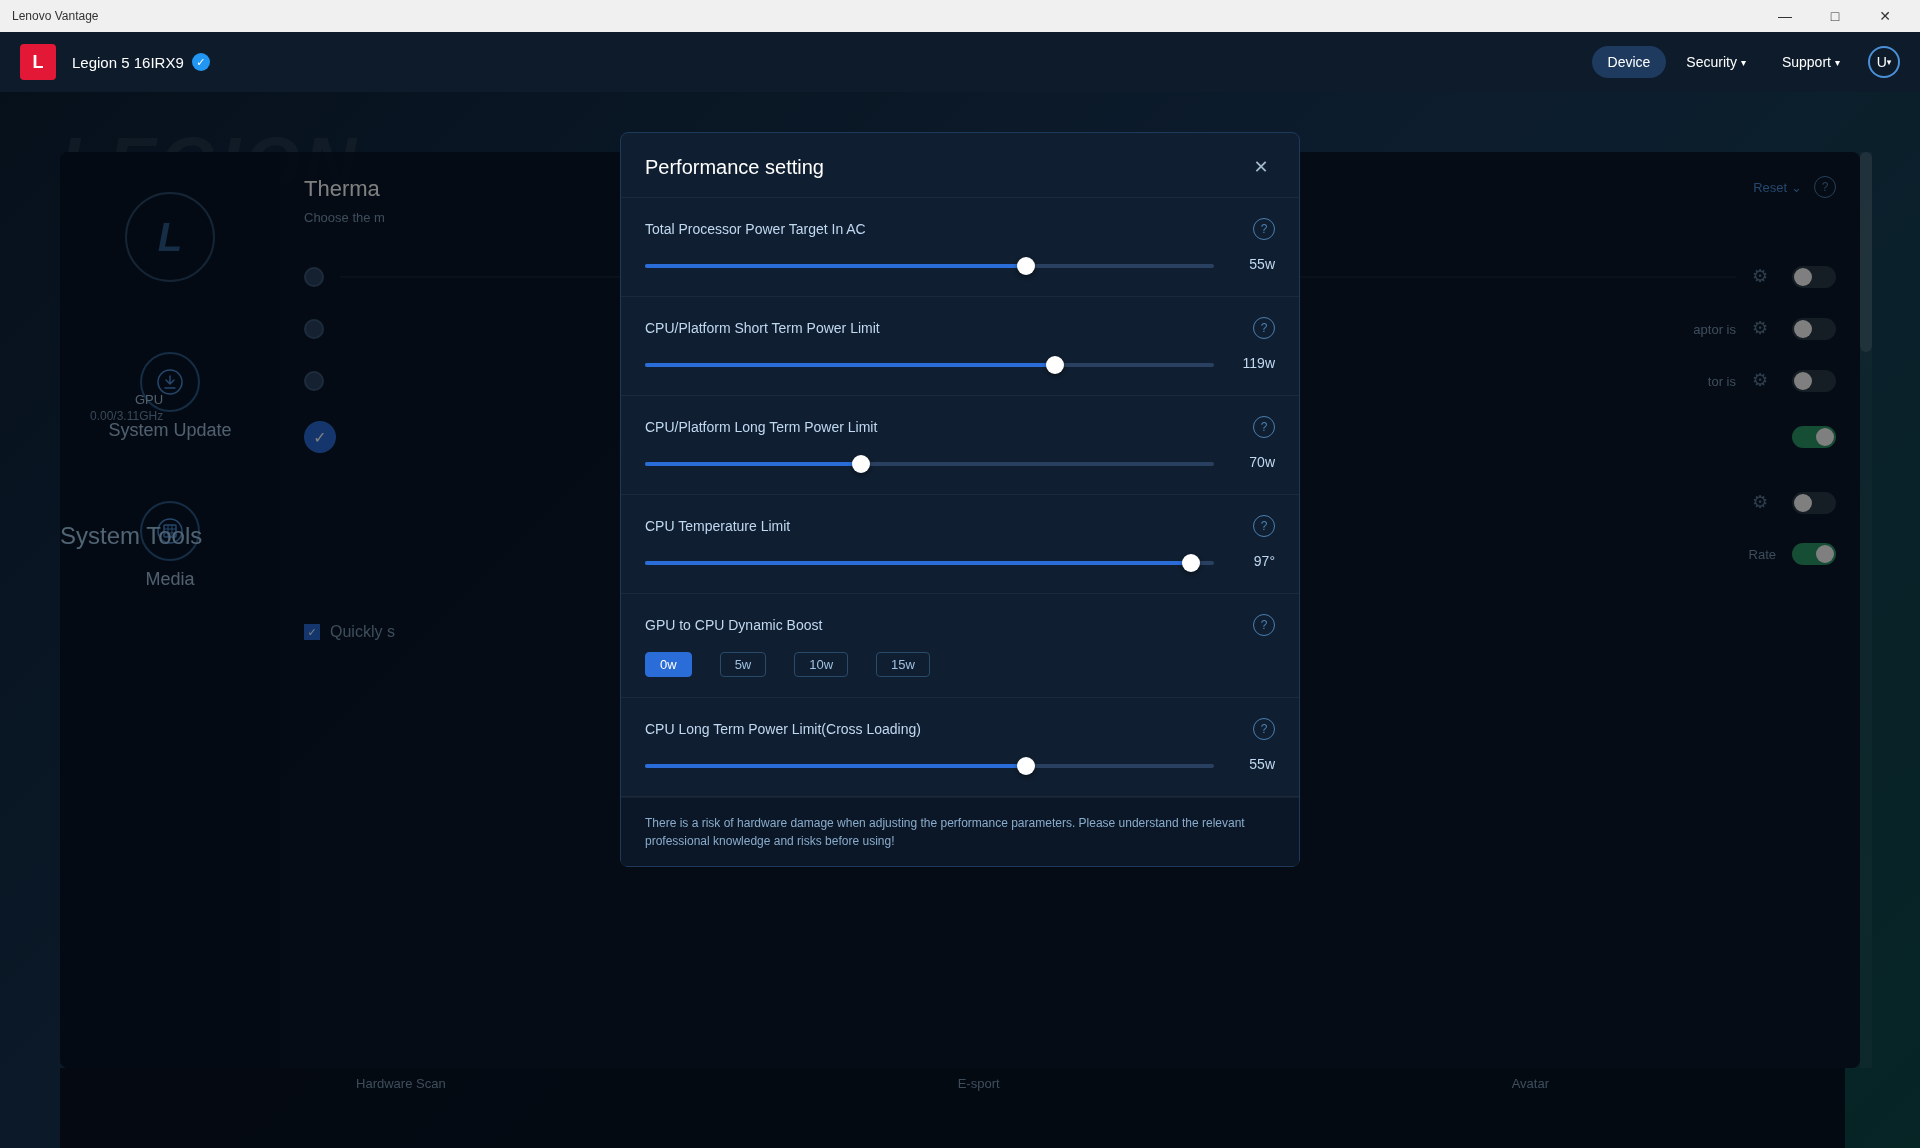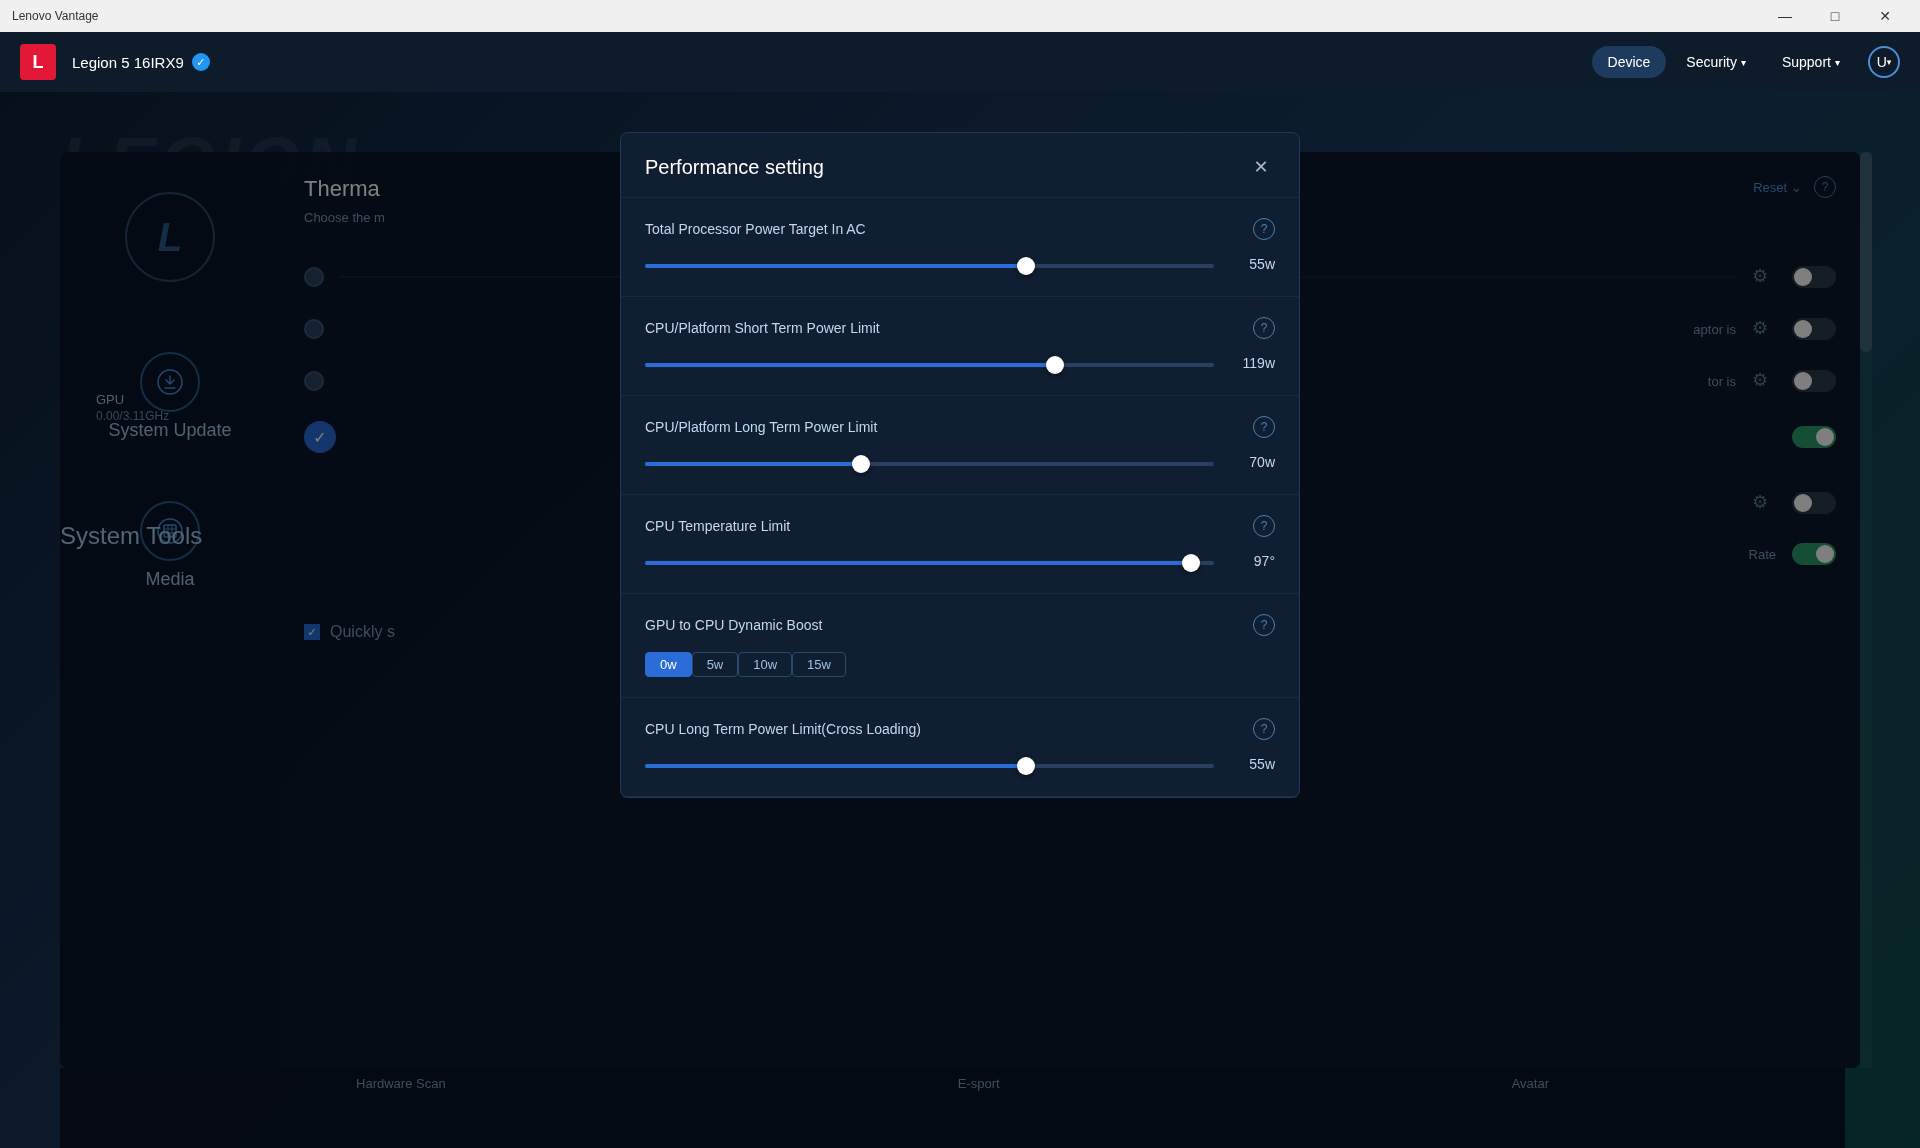--- a/index.html
+++ b/index.html
@@ -212,24 +212,25 @@
     }
     .thermal-subtitle {
       color: #7a9ab8;
       font-size: 13px;
       margin-bottom: 20px;
     }
 
     
     .gpu-info {
       position: absolute;
-      left: 96px;
+      left: 90px;
       top: 300px;
       color: #7090b0;
       font-size: 12px;
+      text-align: right;
     }
     .gpu-info .label { color: #a0c0d8; font-size: 13px; margin-bottom: 2px; }
 
     
     .system-tools-label {
       position: absolute;
       left: 60px;
       top: 430px;
       color: #a0c8e8;
       font-size: 24px;
@@ -409,21 +410,21 @@
     .slider-value {
       color: #c0d8f0;
       font-size: 14px;
       min-width: 45px;
       text-align: right;
     }
 
     
     .boost-options {
       display: flex;
-      gap: 0;
+      gap: 28px;
       margin-top: 4px;
     }
     .boost-option {
       padding: 4px 14px;
       border-radius: 4px;
       font-size: 13px;
       cursor: pointer;
       border: 1px solid #2a4a6a;
       color: #a0c0e0;
       background: transparent;
@@ -776,16 +777,19 @@
                 <div class="slider-fill" style="width:67%;"></div>
                 <div class="slider-thumb" style="left:67%;"></div>
               </div>
             </div>
             <span class="slider-value">55w</span>
           </div>
         </div>
 
       </div>
 
+      <div class="perf-dialog-footer">
+        <p class="warning-text">There is a risk of hardware damage when adjusting the performance parameters. Please understand the relevant professional knowledge and risks before using!</p>
+      </div>
     </div>
   </div>
 
 </div>
 
 </body></html>

